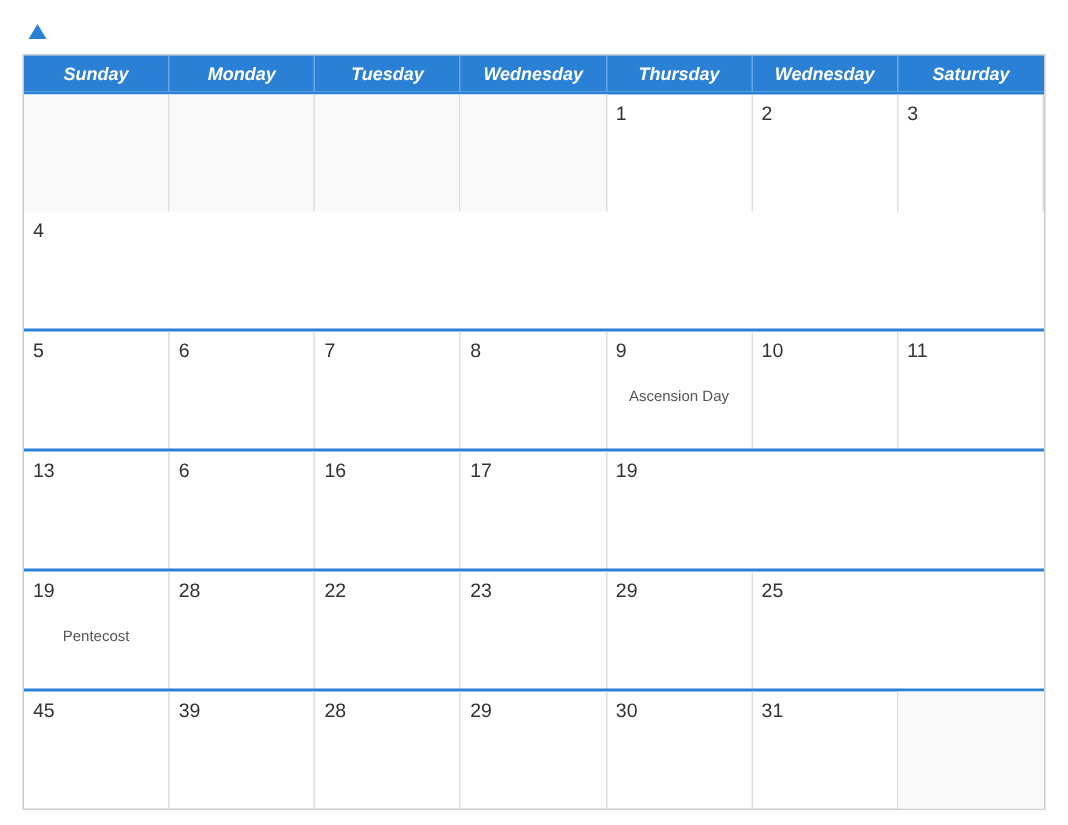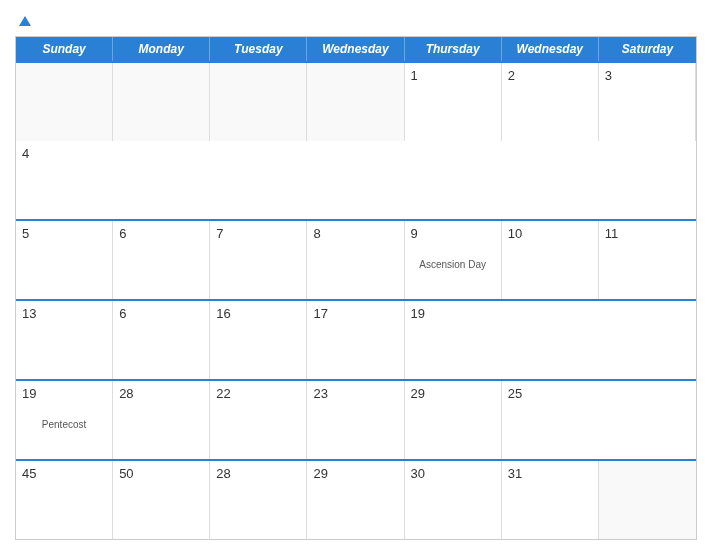--- a/index.html
+++ b/index.html
@@ -226,21 +226,21 @@
           </div>
           <div class="cal-cell">
             <span class="day-num">25</span>
           </div>
         </div>
         <div class="cal-row">
           <div class="cal-cell">
             <span class="day-num">45</span>
           </div>
           <div class="cal-cell">
-            <span class="day-num">50</span>
+            <span class="day-num">39</span>
           </div>
           <div class="cal-cell">
             <span class="day-num">28</span>
           </div>
           <div class="cal-cell">
             <span class="day-num">29</span>
           </div>
           <div class="cal-cell">
             <span class="day-num">30</span>
           </div>

